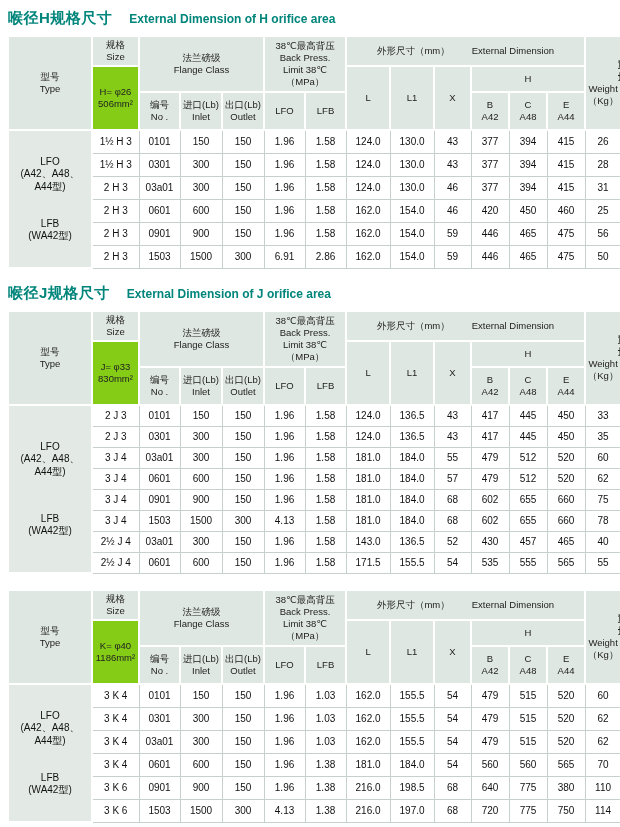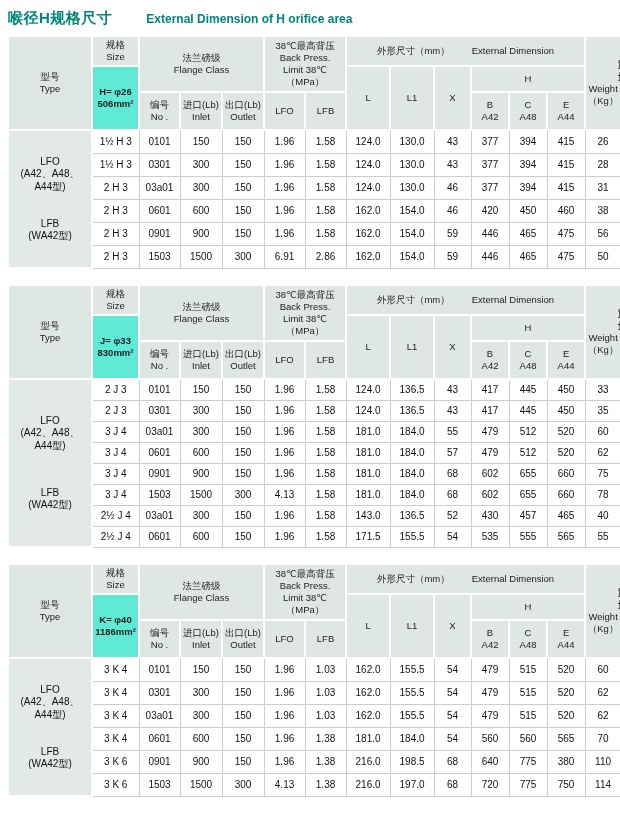--- a/index.html
+++ b/index.html
@@ -11,21 +11,21 @@
     color: #1a1a1a;
   }
   .page { padding: 7px 7px 0 7px; }
   .section { margin-bottom: 15px; }
   .sec-title {
     display: flex; align-items: baseline; gap: 17px;
     margin: 2px 0 7px 1px;
     white-space: nowrap;
   }
   .title-zh { font-size: 15px; font-weight: bold; color: #00857b; letter-spacing: .5px; }
-  .title-en { font-size: 12px; font-weight: bold; color: #00857b; margin-left: 17px; }
+  .title-en { font-size: 12px; font-weight: bold; color: #00857b; }
 
   table.spec-table {
     border-collapse: collapse;
     table-layout: fixed;
     width: 606px;
   }
   .spec-table col.c-type   { width: 84px; }
   .spec-table col.c-size   { width: 47px; }
   .spec-table col.c-no     { width: 41px; }
   .spec-table col.c-inlet  { width: 42px; }
@@ -47,21 +47,21 @@
     font-size: 9.5px;
     line-height: 12px;
     color: #222222;
     text-align: center;
     vertical-align: middle;
     padding: 1px 0;
   }
   .spec-table thead tr.hr1 { height: 30px; }
   .spec-table thead tr.hr2 { height: 26px; }
   .spec-table thead tr.hr3 { height: 38px; }
-  .spec-table th.size-val { background: #5eead4; font-weight: bold; }
+  .spec-table th.size-val { background: #84cc16; }
   .spec-table th .bold-zh { font-weight: bold; padding-left: 32px; }
   .extdim-flex { display: flex; justify-content: center; gap: 22px; }
 
   .spec-table tbody td {
     background: #ffffff;
     border: 1px solid #c7d1cb;
     font-size: 10px;
     text-align: center;
     vertical-align: middle;
     color: #111111;
@@ -244,21 +244,21 @@
             <td>600</td>
             <td>150</td>
             <td>1.96</td>
             <td>1.58</td>
             <td>162.0</td>
             <td>154.0</td>
             <td>46</td>
             <td>420</td>
             <td>450</td>
             <td>460</td>
-            <td>38</td>
+            <td>25</td>
           </tr>
           <tr>
             <td>2 H 3</td>
             <td>0901</td>
             <td>900</td>
             <td>150</td>
             <td>1.96</td>
             <td>1.58</td>
             <td>162.0</td>
             <td>154.0</td>
@@ -281,20 +281,24 @@
             <td>446</td>
             <td>465</td>
             <td>475</td>
             <td>50</td>
           </tr>
         </tbody>
     </table>
   </div>
 
   <div class="section">
+    <div class="sec-title">
+      <span class="title-zh">喉径J规格尺寸</span>
+      <span class="title-en">External Dimension of J orifice area</span>
+    </div>
     <table class="spec-table compact">
       <colgroup>
         <col class="c-type">
           <col class="c-size">
           <col class="c-no">
           <col class="c-inlet">
           <col class="c-outlet">
         <col class="c-lfo">
           <col class="c-lfb">
           <col class="c-l">

